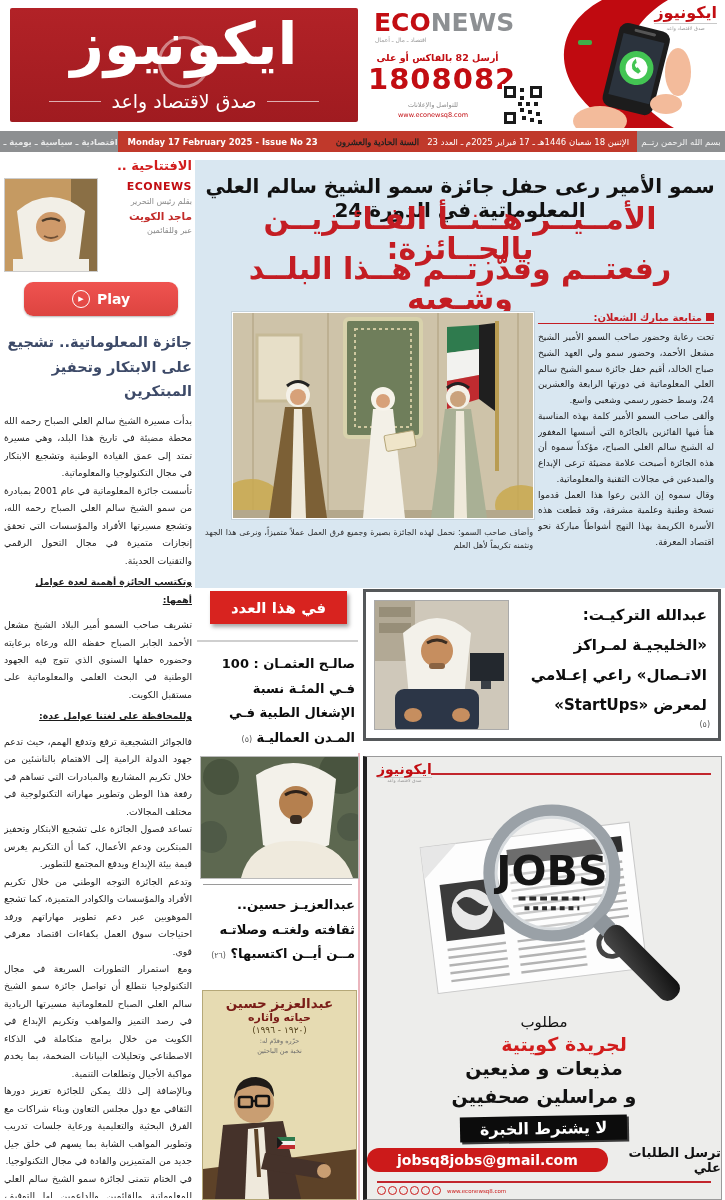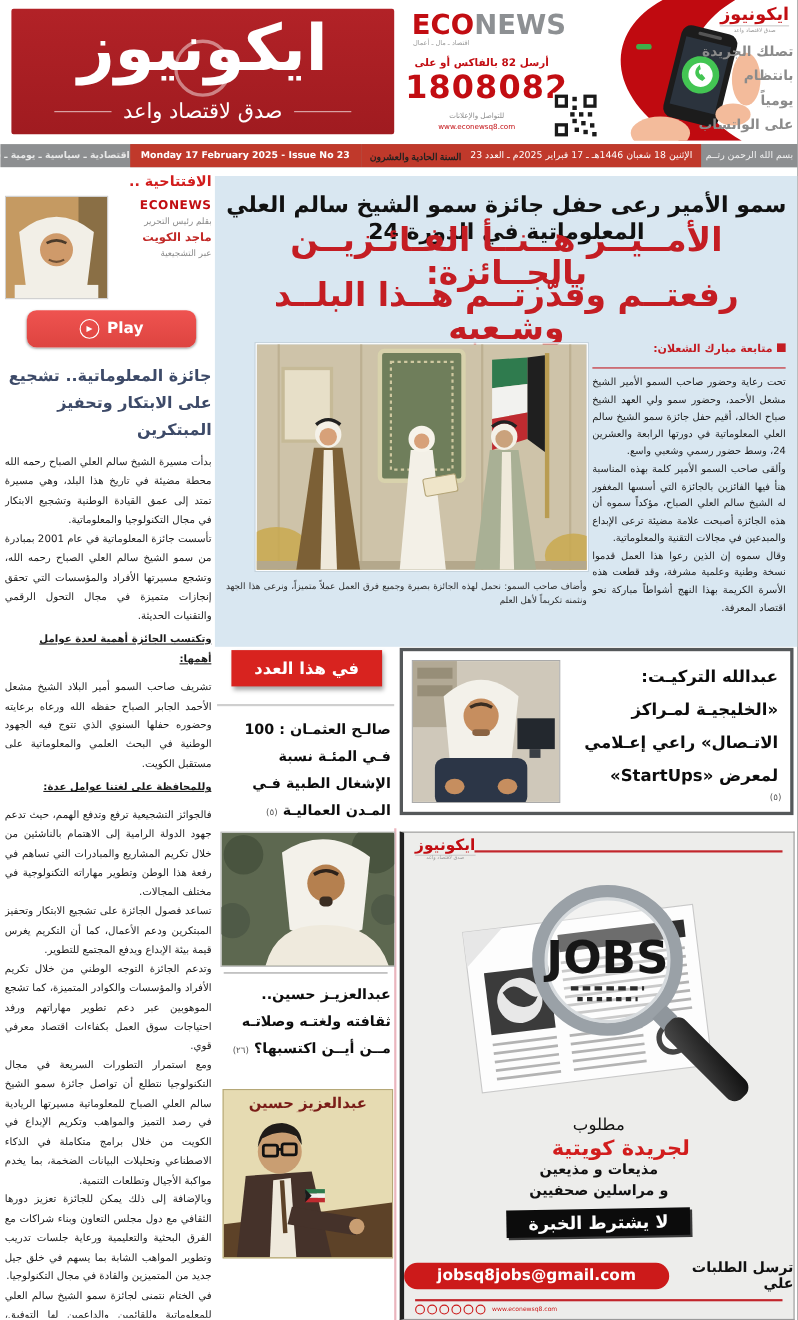--- a/index.html
+++ b/index.html
@@ -47,21 +47,21 @@
   .main-panel{position:absolute;left:195px;top:160px;width:530px;height:428px;background:#d9e7f1;}
   .kicker{position:absolute;left:0;right:0;top:14px;text-align:center;font-size:20px;
           font-weight:800;color:#111;}
   .headline{position:absolute;left:0;right:0;text-align:center;font-size:30px;font-weight:800;
           color:#c41d23;line-height:1;}
   .h1a{top:44px;} .h1b{top:94px;}
   .main-photo{position:absolute;left:37px;top:152px;width:300px;height:205px;
           border:1px solid #fff;box-shadow:0 0 0 1px #c4d2dc;}
   .story-col{position:absolute;left:343px;top:152px;width:176px;height:268px;overflow:hidden;}
   .byline{font-size:10px;font-weight:800;color:#c41d23;border-bottom:1px solid #c41d23;
-          padding-bottom:11px;margin-bottom:6px;}
+          padding-bottom:0;margin-bottom:6px;}
   .byline .sq{display:inline-block;width:8px;height:8px;background:#c41d23;margin-left:4px;}
   .story-body{font-size:9px;line-height:1.75;color:#1d1d1d;text-align:justify;white-space:pre-line;}
   .captions{position:absolute;left:10px;top:366px;width:328px;display:flex;gap:16px;}
   .caption{flex:1;font-size:8px;line-height:1.65;color:#2a2a2a;text-align:justify;}
   
   .in-issue{position:absolute;left:210px;top:591px;width:137px;height:33px;background:#d8231f;
           color:#fff;font-size:15px;font-weight:800;display:flex;align-items:center;
           justify-content:center;box-shadow:2px 3px 4px rgba(0,0,0,.35);}
   .othman{position:absolute;left:197px;top:640px;width:161px;height:112px;
           border-top:2px solid #cfcfcf;padding-top:10px;}
@@ -70,39 +70,39 @@
   .page-ref{font-size:8px;color:#555;font-weight:normal;}
   .turkait{position:absolute;left:363px;top:589px;width:358px;height:152px;background:#fff;
           border:3px solid #55585a;box-sizing:border-box;display:flex;padding:8px;gap:10px;}
   .turkait .txt{flex:1;}
   .turkait .story-head{font-size:15px;line-height:2;}
   .turkait-photo{flex:0 0 133px;height:128px;border:1px solid #aaa;align-self:center;}
   .pink-divider{position:absolute;left:358px;top:753px;width:2px;height:447px;background:#eab5bd;}
   .othman-photo{position:absolute;left:200px;top:756px;width:157px;height:121px;border:1px solid #bbb;}
   .hussein{position:absolute;left:197px;top:884px;width:161px;}
   .hussein .rule{height:1px;background:#9a9a9a;margin:0 6px 8px;}
-  .book{position:absolute;left:202px;top:990px;width:155px;height:154px;background:#e6dbb2;
+  .book{position:absolute;left:202px;top:990px;width:155px;height:210px;background:#e6dbb2;
         border:1px solid #b5a878;box-sizing:border-box;overflow:hidden;text-align:center;}
   .book .bt{font-size:13.5px;font-weight:800;color:#7a1d18;margin-top:4px;}
   .book .bs{font-size:11px;font-weight:800;color:#7a1d18;}
   .book .by{font-size:9px;color:#54431c;margin-top:1px;text-align:center;}
   .book .bc{font-size:6.5px;color:#6b6b6b;margin-top:2px;line-height:1.5;}
   .book svg{position:absolute;left:0;bottom:0;}
   
   .jobs{position:absolute;left:363px;top:756px;width:359px;height:444px;background:#ededeb;
         border:1px solid #9a9a9a;border-left:4px solid #222;box-sizing:border-box;}
   .jobs-logo{position:absolute;left:10px;top:5px;text-align:center;}
   .jobs-logo .t{color:#c20d12;font-size:14px;font-weight:800;line-height:1;}
   .jobs-logo .s{color:#9a9a9a;font-size:4.5px;border-top:1px solid #c9c9c9;margin-top:1px;}
   .jobs-rule{position:absolute;left:64px;right:10px;top:16px;height:2px;background:#c2262c;}
   .jobs-art{position:absolute;left:38px;top:22px;}
   .jobs-textblock{position:absolute;left:0;right:0;top:256px;text-align:center;direction:rtl;}
   .jw{font-size:15px;font-weight:400;color:#111;}
   .j1{font-size:19px;font-weight:800;color:#d21d1d;margin-top:2px;padding-left:40px;}
-  .j2,.j3{font-size:13px;font-weight:800;color:#121212;line-height:1.45;}
+  .j2,.j3{font-size:19px;font-weight:800;color:#121212;line-height:1.45;}
   .j4{display:inline-block;background:#0c0c0c;color:#fff;font-size:16px;font-weight:800;
       padding:3px 20px;margin-top:6px;transform:rotate(-1deg);box-shadow:2px 2px 0 #3a3a3a;}
   .jobs-send{position:absolute;left:0;right:0;top:388px;display:flex;align-items:center;
       justify-content:center;gap:8px;direction:rtl;}
   .jobs-send .lbl{font-size:13px;font-weight:800;color:#111;}
   .email-pill{background:#cc1a1a;color:#fff;font-size:14px;font-weight:800;border-radius:18px;
       padding:4px 30px;direction:ltr;}
   .jobs-footer{position:absolute;left:10px;right:10px;top:424px;border-top:2px solid #c2262c;
       padding-top:3px;display:flex;justify-content:flex-start;align-items:center;gap:6px;direction:ltr;}
   .soc{display:flex;gap:2px;}
@@ -184,24 +184,20 @@
         <rect x="133" y="37" width="42" height="63" fill="#2b333d"></rect>
         <rect x="143" y="30" width="22" height="3" rx="1.5" fill="#555"></rect>
         <circle cx="154" cy="68" r="17" fill="#43c553"></circle>
         <circle cx="154" cy="68" r="11" fill="#fff"></circle>
         <path d="M149,63 q-2,8 8,10 l2,-3 -4,-3 -1,1 q-3,-2 -2,-4 l1,-1 -2,-4 z" fill="#43c553"></path>
       </g>
       <ellipse cx="118" cy="121" rx="27" ry="15" fill="#f3bb9b"></ellipse>
       <ellipse cx="196" cy="72" rx="13" ry="24" fill="#f3bb9b"></ellipse>
       <ellipse cx="184" cy="104" rx="16" ry="10" fill="#f3bb9b"></ellipse>
     </svg>
-    <div class="wa-text">تصلك الجريدة
-بانتظام
-يومياً
-على الواتساب</div>
     <div class="mini-logo">
       <div class="t">ايكونيوز</div>
       <div class="s">صدق لاقتصاد واعد</div>
     </div>
   </div>
 
   <div class="date-bar">
     <div class="db-basmala">بسم الله الرحمن رتــم</div>
     <div class="db-red">
       <span>الإثنين 18 شعبان 1446هـ ـ 17 فبراير 2025م ـ العدد 23</span>
@@ -435,21 +431,21 @@
     </div>
   </div>
 
   <div class="editorial">
     <div class="ed-label">الافتتاحية ..</div>
     <div class="ed-profile">
       <div class="ed-info">
         <div class="ed-brand">ECONEWS</div>
         <div class="ed-byline-label">بقلم رئيس التحرير</div>
         <div class="ed-byline-name">ماجد الكويت</div>
-        <div class="ed-byline-sub">عبر التشجيعية</div>
+        <div class="ed-byline-sub">عبر وللقائمين</div>
       </div>
       <svg class="ed-photo" viewBox="0 0 92 92">
         <rect width="92" height="92" fill="#c59a62"></rect>
         <rect x="66" y="0" width="26" height="92" fill="#8a6f45"></rect>
         <path d="M12,32 Q46,4 80,32 L74,80 Q46,94 18,80 Z" fill="#f2efe7"></path>
         <circle cx="46" cy="48" r="15" fill="#cf9a6a"></circle>
         <path d="M37,42 Q46,37 55,42" stroke="#4a3a2a" stroke-width="2.5" fill="none"></path>
         <path d="M39,57 Q46,61 53,57" stroke="#6e4f35" stroke-width="2" fill="none"></path>
         <rect x="8" y="80" width="76" height="12" fill="#f2efe7"></rect>
       </svg>

